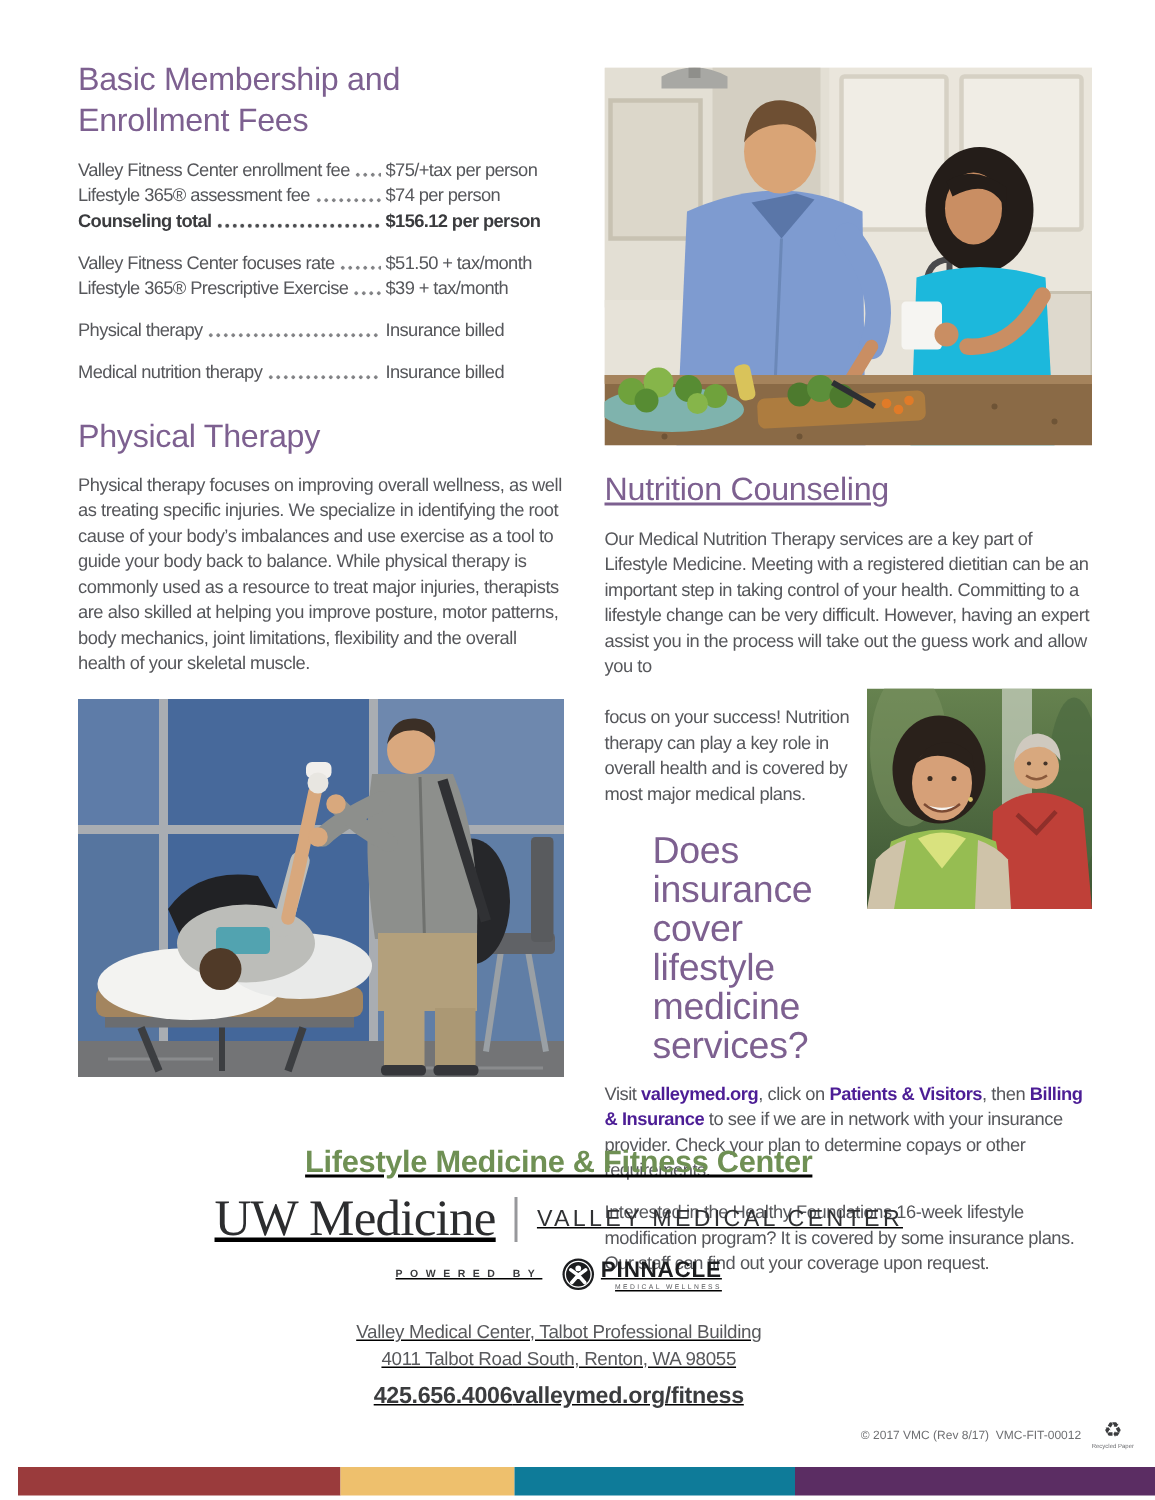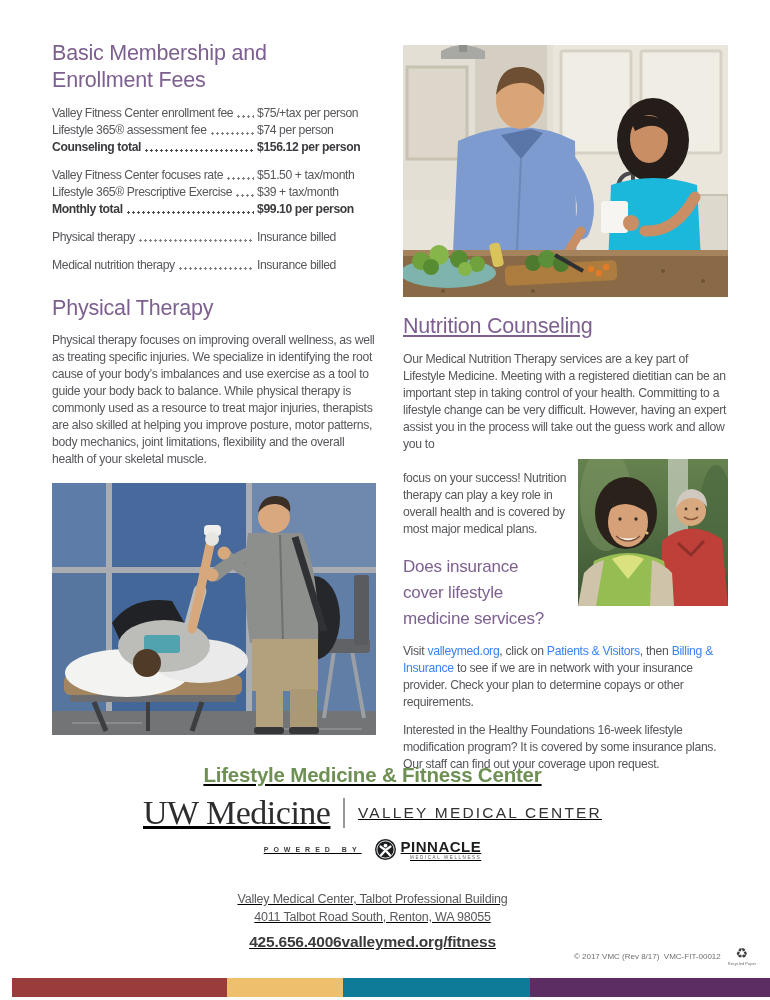--- a/index.html
+++ b/index.html
@@ -8,21 +8,21 @@
   .page { position:relative; width:770px; height:1000px; background:#fff; }
 
   .col { position:absolute; width:325px; }
   #left-col  { left:52px;  top:40px; }
   #right-col { left:403px; top:45px; }
 
   .h1 { font-size:21.5px; line-height:27px; font-weight:400; letter-spacing:-0.2px;
         color:var(--purple); }
   .pre { white-space:pre-line; }
   .body { font-size:12.2px; line-height:17px; letter-spacing:-0.3px; color:var(--gray); }
-  .b { font-weight:400; color:#3b82f6;margin-top:32px; }
+  .b { font-weight:700; color:#4c1d95;margin-top:32px; }
 
   .fees { margin-top:10px; }
   .fee-group { margin-top:11px; }
   .fee-row { display:flex; font-size:12.2px; line-height:17px; letter-spacing:-0.4px;
              color:var(--gray); }
   .fee-row.bold { font-weight:700; color:#3a3b3e; }
   .fee-left { flex:0 0 205px; display:flex; min-width:0; }
   .fee-label { white-space:nowrap; }
   .leader { flex:1; min-width:6px; margin:0 3px;
     background-image:radial-gradient(circle, #808184 1.05px, transparent 1.25px);
@@ -35,36 +35,36 @@
   #left-col .body { margin-top:10px; }
   .photo { line-height:0; }
   #pt-photo { margin-top:15px; }
 
   #nutrition-h { margin-top:16px;text-decoration:underline; }
   #right-col .body { margin-top:11px; }
   .wrap-row { display:flex; margin-top:6px; }
   .wrap-left { width:168px; flex:0 0 168px; }
   .wrap-left .body { margin-top:0; }
   .wrap-row .photo { margin-left:auto; }
-  .insurance-h { margin-top:16px; font-size:17px; line-height:26px; }
+  .insurance-h { margin-top:16px; font-size:25px; line-height:26px;margin-left:32px; }
 
   .footer { position:absolute; left:0; top:763px; width:745px; text-align:center;text-decoration:underline; }
   .f-title { font-size:20.5px; font-weight:700; letter-spacing:-0.2px; color:var(--green); }
   .logo-row { margin-top:7px; display:flex; justify-content:center; align-items:center; gap:13px; }
   .uw { font-family:"Liberation Serif", serif; font-size:34px; letter-spacing:-0.5px;
         color:#2c2d2f; }
   .logo-divider { width:1.5px; height:30px; background:#97989b; }
   .vmc { font-size:15.5px; letter-spacing:2.2px; color:#303133; }
   .powered-row { margin-top:6px; display:flex; justify-content:center; align-items:center; gap:12px; }
   .powered { font-size:7px; font-weight:700; letter-spacing:5px; color:#3a3b3d; }
   .pinnacle-wrap { display:flex; align-items:center; gap:4px; }
   .pinnacle-text { display:flex; flex-direction:column; align-items:flex-end; }
   .pinnacle { font-size:15px; font-weight:700; letter-spacing:0.5px; color:#1c1d1f; line-height:15px; }
   .pinnacle-sub { font-size:4.5px; letter-spacing:1.6px; color:#5a5b5e; margin-top:1px; }
-  .address { margin-top:29px; font-size:12.5px; line-height:18px; letter-spacing:-0.2px; color:#58595c; }
+  .address { margin-top:18px; font-size:12.5px; line-height:18px; letter-spacing:-0.2px; color:#58595c; }
   .phone-row { margin-top:7px; display:flex; justify-content:center; 
     font-size:15.5px; font-weight:700; letter-spacing:-0.2px; color:#3b3c3e; }
 
   .copyright { position:absolute; right:14px; top:946px; display:flex; align-items:center; gap:7px; }
   .copy-text { font-size:8px; color:#6e6f72; white-space:pre; }
   .recycle { display:flex; flex-direction:column; align-items:center; color:#3b3c3e; }
   .recycle-glyph { font-size:14px; line-height:14px; }
   .recycle-label { font-size:4px; color:#6e6f72; margin-top:1px; }
 
   .stripe { position:absolute; left:12px; top:978px; width:758px; height:19px; display:flex; }
@@ -114,27 +114,20 @@
               <span class="leader"></span>
             </span>
             <span class="fee-value">$51.50 + tax/month</span>
           </div>
           <div class="fee-row">
             <span class="fee-left">
               <span class="fee-label">Lifestyle 365® Prescriptive Exercise</span>
               <span class="leader"></span>
             </span>
             <span class="fee-value">$39 + tax/month</span>
-          </div>
-          <div class="fee-row bold">
-            <span class="fee-left">
-              <span class="fee-label">Monthly total</span>
-              <span class="leader"></span>
-            </span>
-            <span class="fee-value">$99.10 per person</span>
           </div>
         </div>
         <div class="fee-group">
           <div class="fee-row">
             <span class="fee-left">
               <span class="fee-label">Physical therapy</span>
               <span class="leader"></span>
             </span>
             <span class="fee-value">Insurance billed</span>
           </div>

